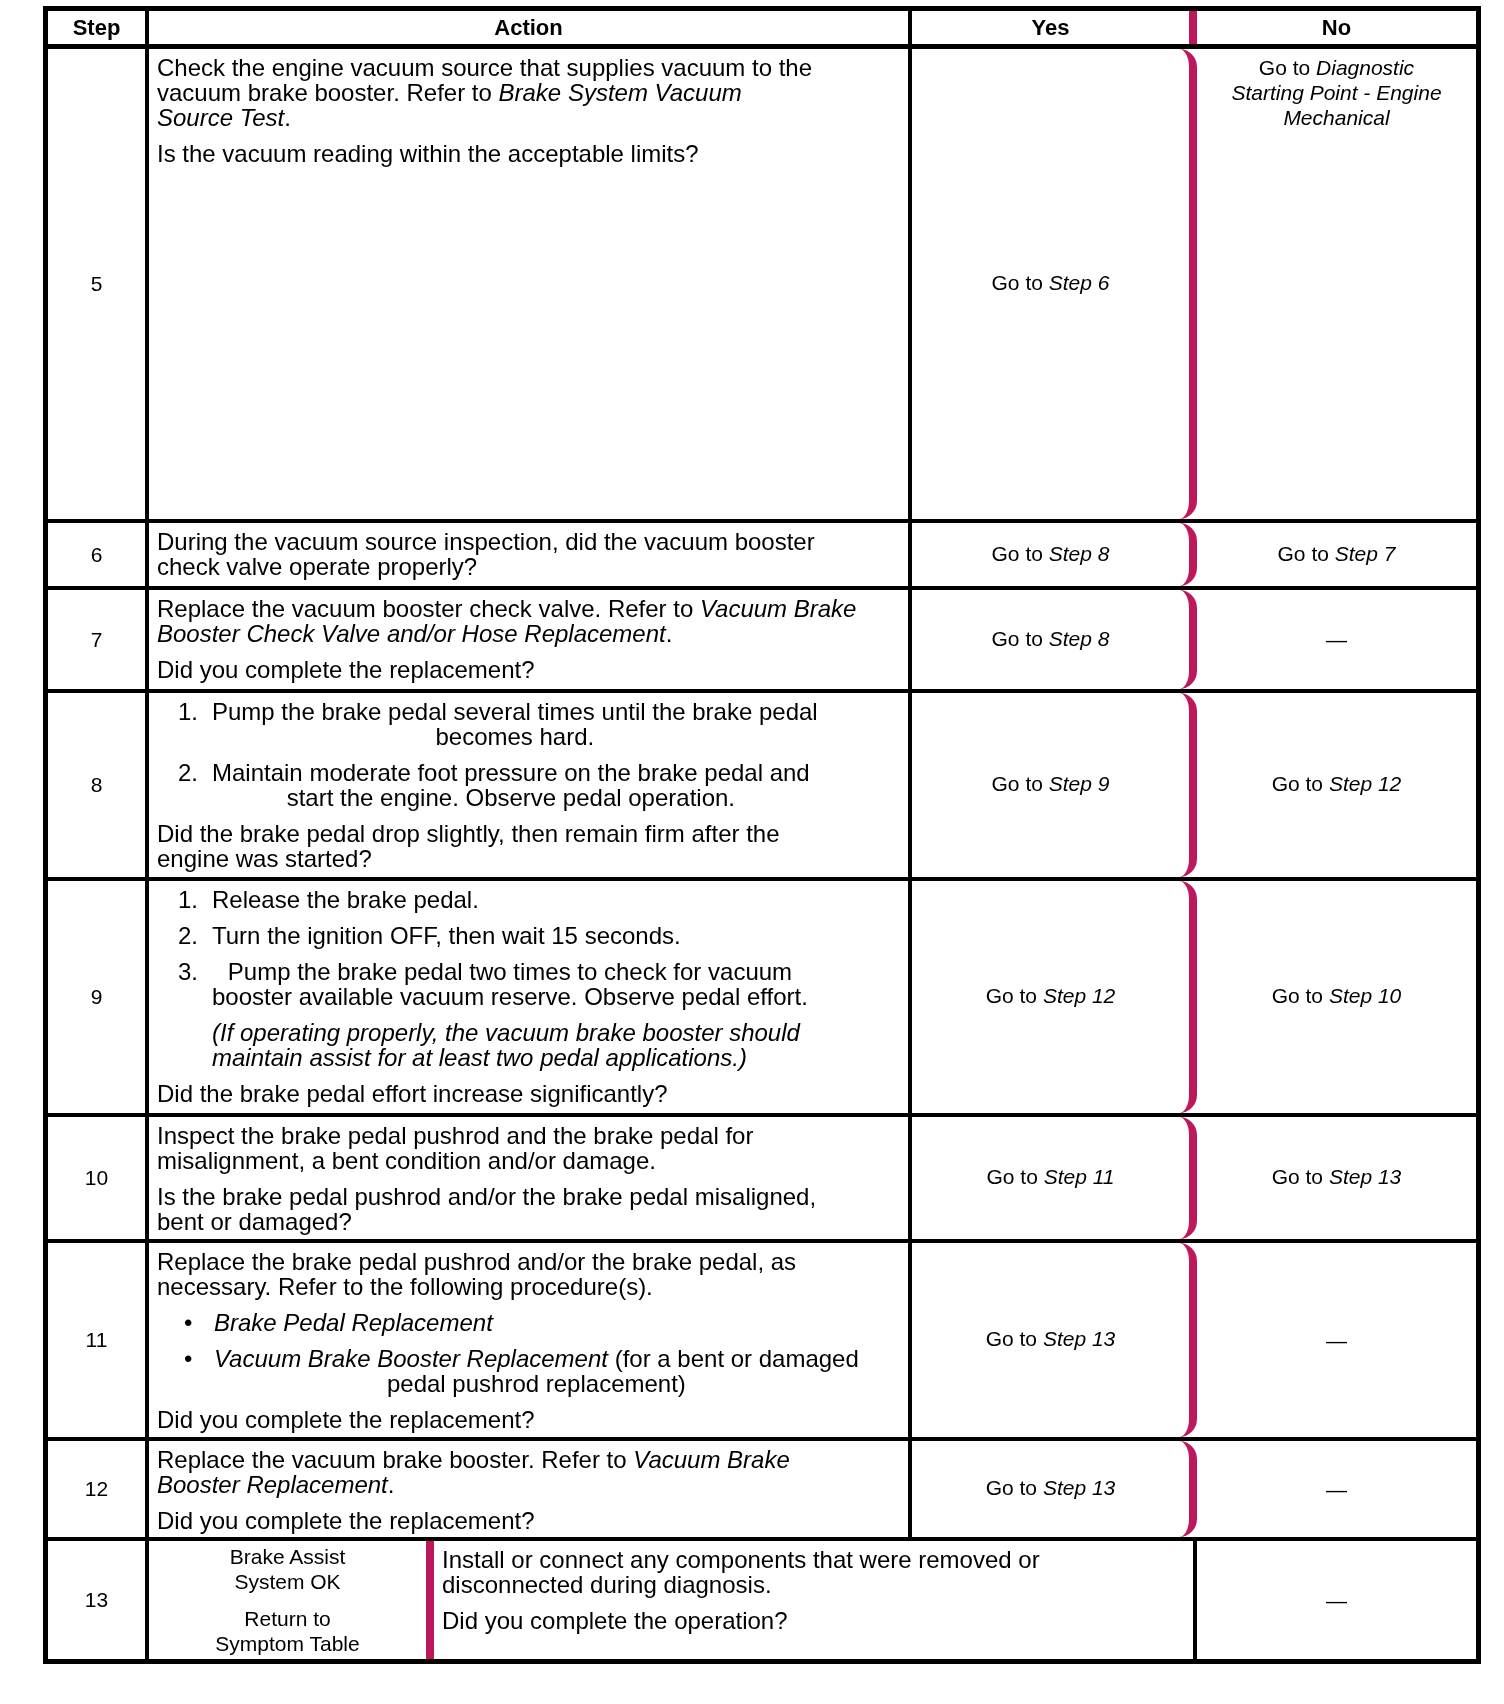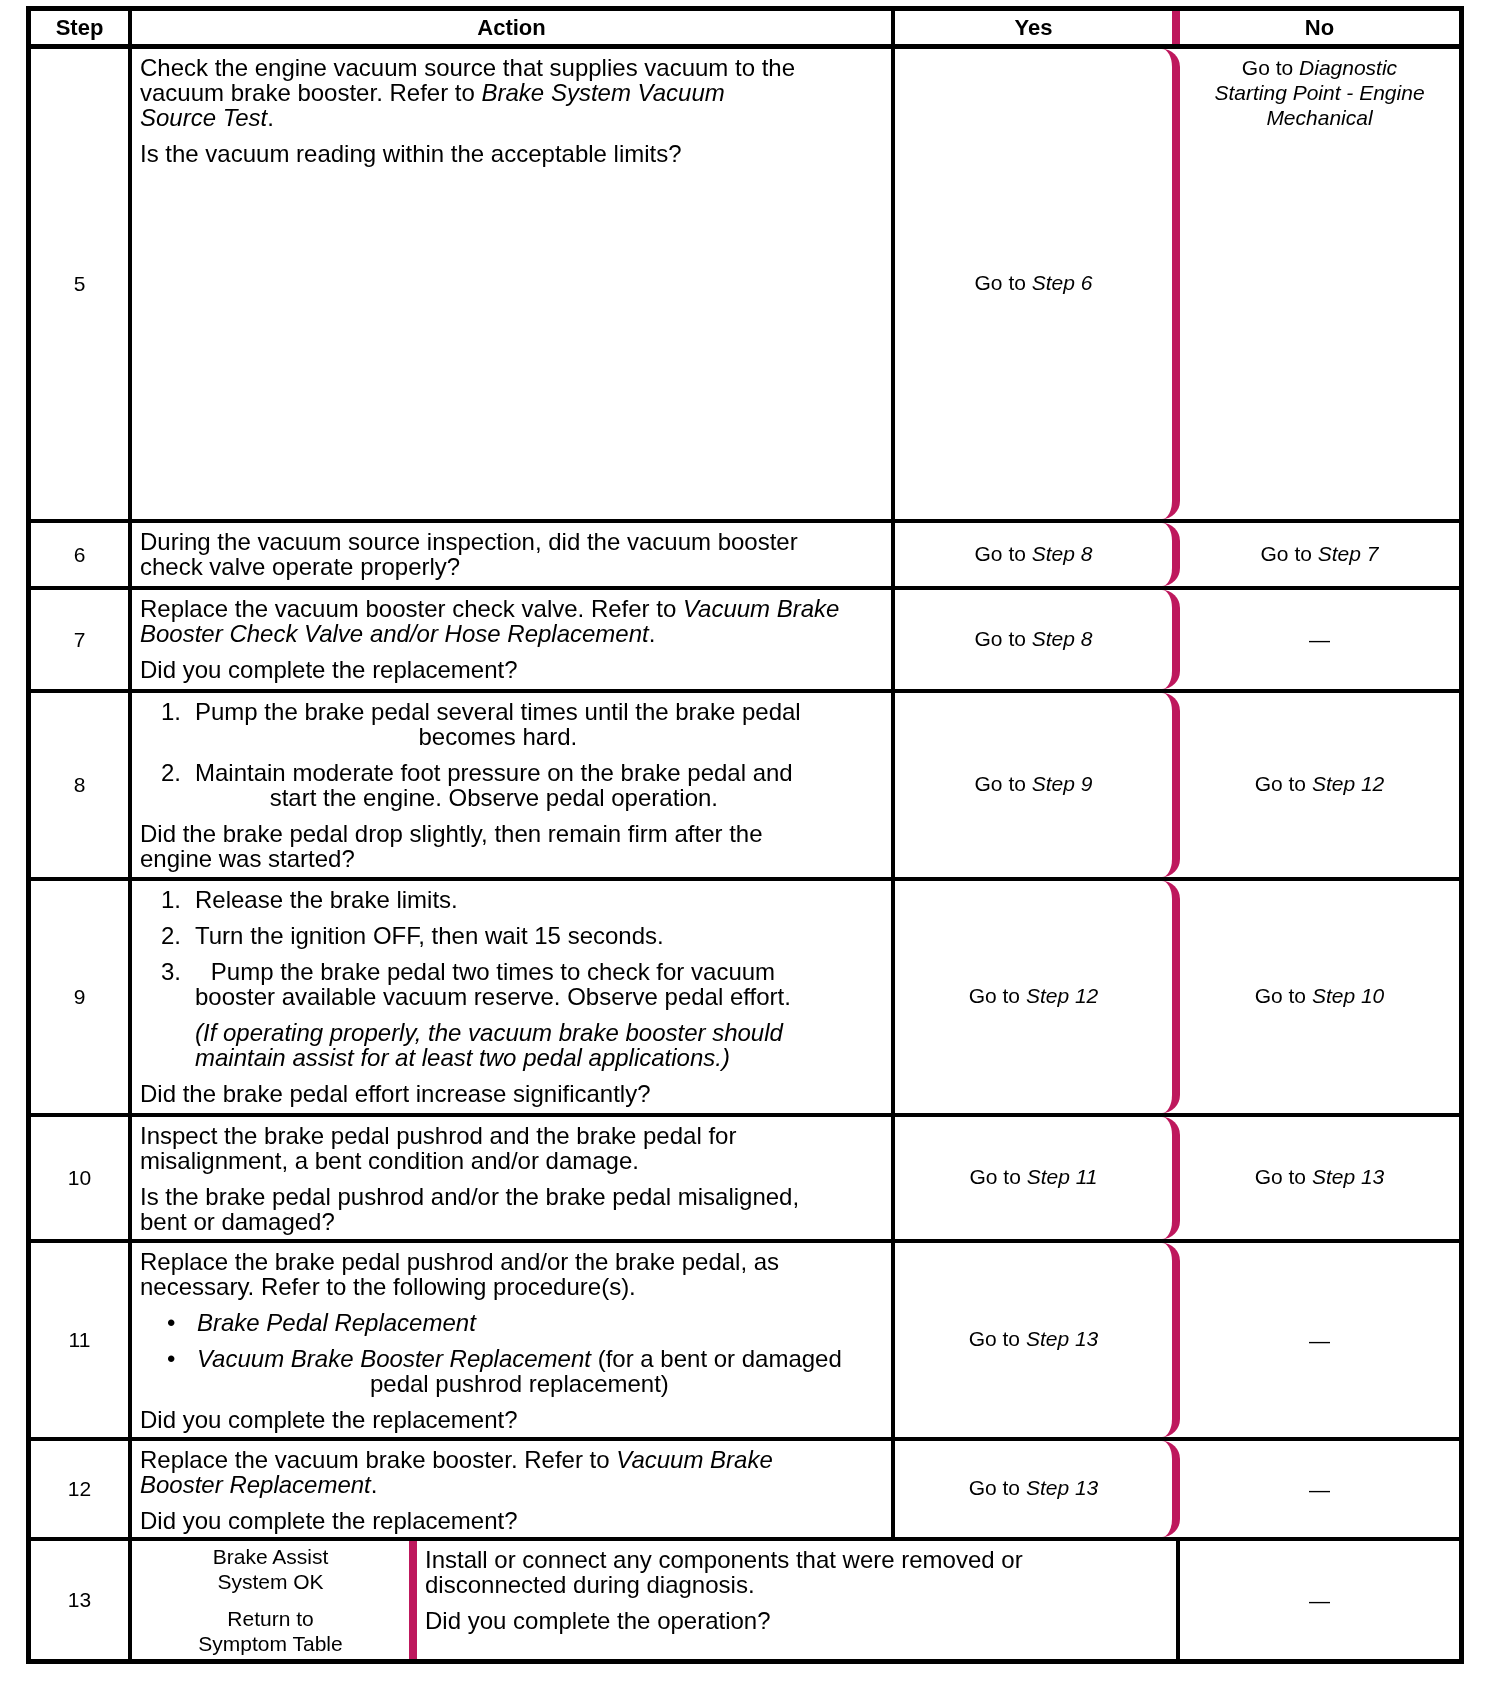--- a/index.html
+++ b/index.html
@@ -1,18 +1,18 @@
 <!DOCTYPE html>
 <html><head>
 <meta charset="utf-8">
 <style>
   html,body{margin:0;padding:0;background:#ffffff;}
   body{width:1504px;height:1704px;font-family:"Liberation Sans","DejaVu Sans",sans-serif;color:#000;}
   .doc{position:relative;width:1504px;height:1704px;background:#fff;overflow:hidden;}
-  .dtable{position:absolute;left:26px;top:6px;width:1428px;border:5px solid #000;background:#fff;}
+  .dtable{position:absolute;left:43px;top:6px;width:1428px;border:5px solid #000;background:#fff;}
   .trow{display:flex;box-sizing:border-box;border-top:4px solid #000;}
   .trow.header{border-top:none;height:33px;}
   .trow.first-body{border-top:5px solid #000;}
   .cell{box-sizing:border-box;}
   .c-step{width:101px;border-right:4px solid #000;display:flex;align-items:center;justify-content:center;
           font-size:21px;}
   .c-action{width:763px;border-right:4px solid #000;padding:6px 30px 8px 8px;font-size:24px;line-height:25px;}
   .c-yes{width:285px;border-right:8px solid #be185d;}
   .c-no{flex:1;}
   .c-choice{display:flex;flex-direction:column;align-items:center;text-align:center;
@@ -102,21 +102,21 @@
           <div class="cell c-yes c-choice align-bottom">
             <div class="goto"><span>Go to </span><em>Step 9</em></div>
           </div>
           <div class="cell c-no c-choice align-bottom">
             <div class="goto"><span>Go to </span><em>Step 12</em></div>
           </div>
         </div>
         <div class="trow" style="height: 236px;">
           <div class="cell c-step">9</div>
           <div class="cell c-action">
-            <div class="blk item num"><span class="marker">1.</span><span class="itext"><span>Release the brake limits.</span></span></div>
+            <div class="blk item num"><span class="marker">1.</span><span class="itext"><span>Release the brake pedal.</span></span></div>
             <div class="blk item num"><span class="marker">2.</span><span class="itext"><span>Turn the ignition OFF, then wait 15 seconds.</span></span></div>
             <div class="blk item num"><span class="marker">3.</span><span class="itext"><span>Pump the brake pedal two times to check for vacuum
 booster available vacuum reserve. Observe pedal effort.</span></span></div>
             <div class="blk indented"><span>(If operating properly, the vacuum brake booster should
 maintain assist for at least two pedal applications.)</span></div>
             <p class="blk"><span>Did the brake pedal effort increase significantly?</span></p>
           </div>
           <div class="cell c-yes c-choice align-bottom">
             <div class="goto"><span>Go to </span><em>Step 12</em></div>
           </div>

